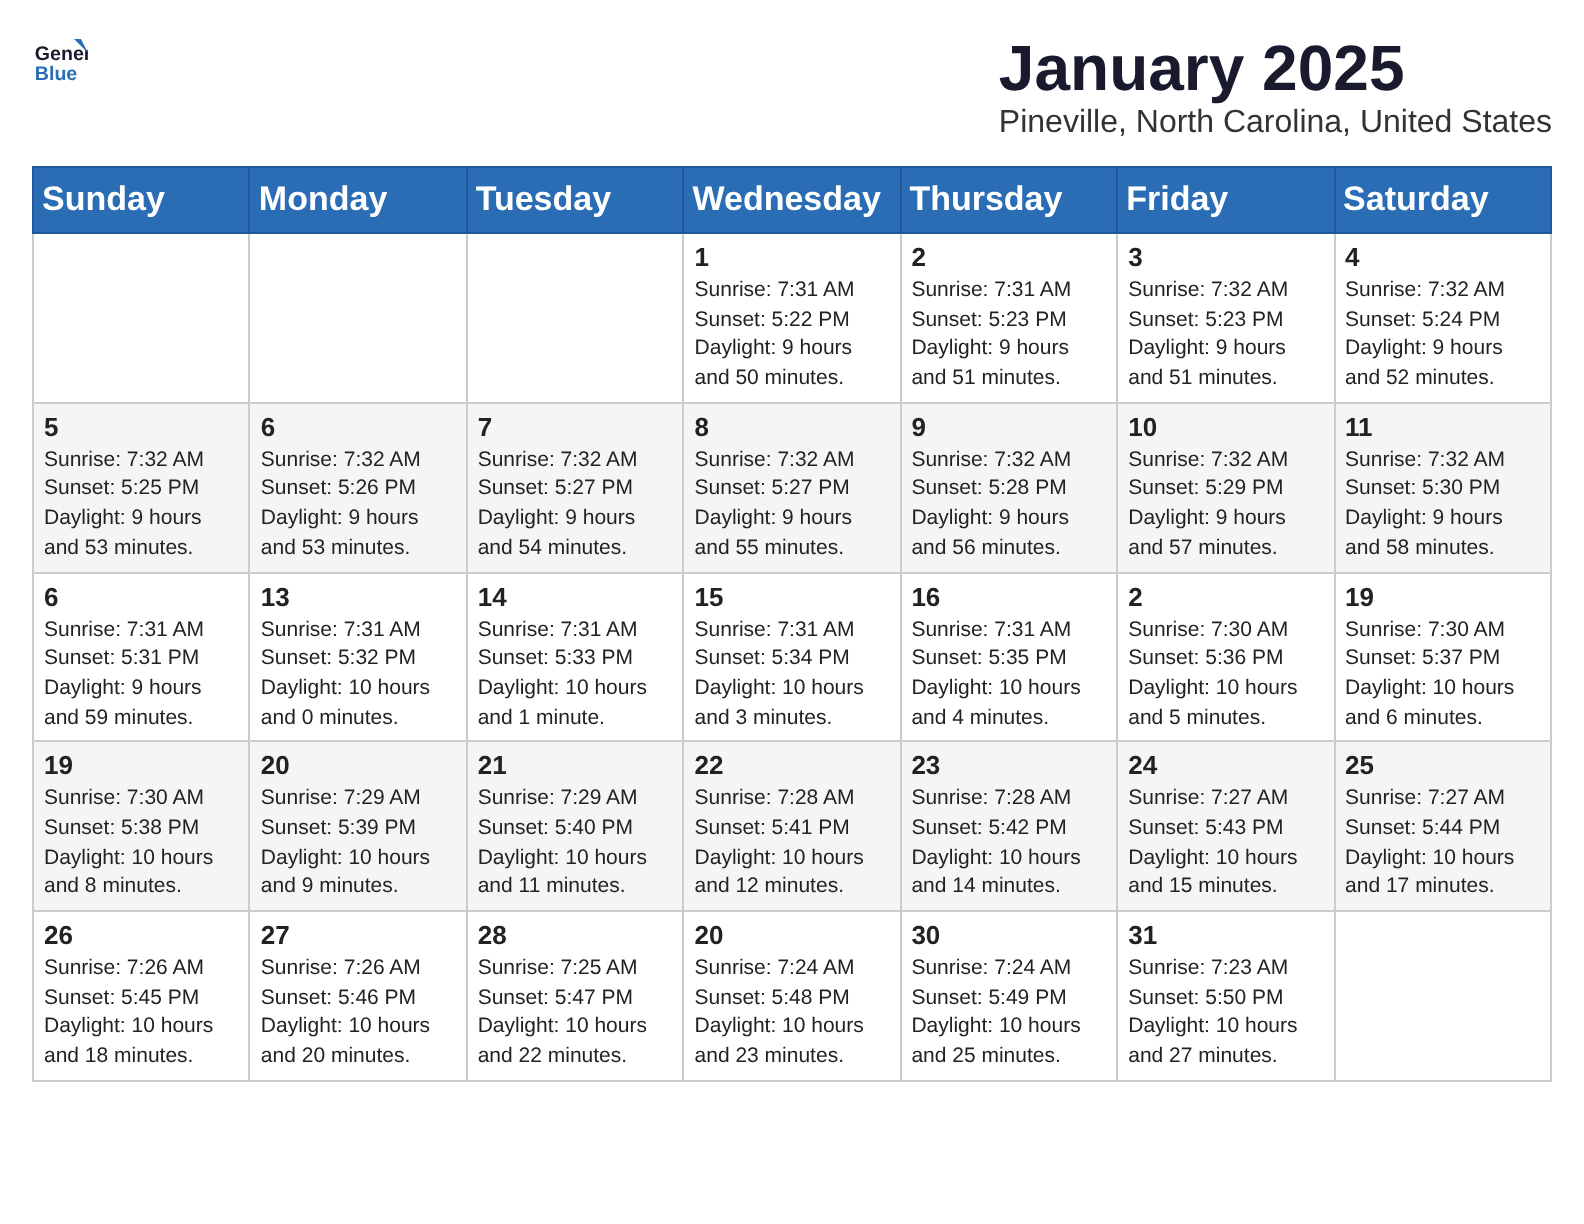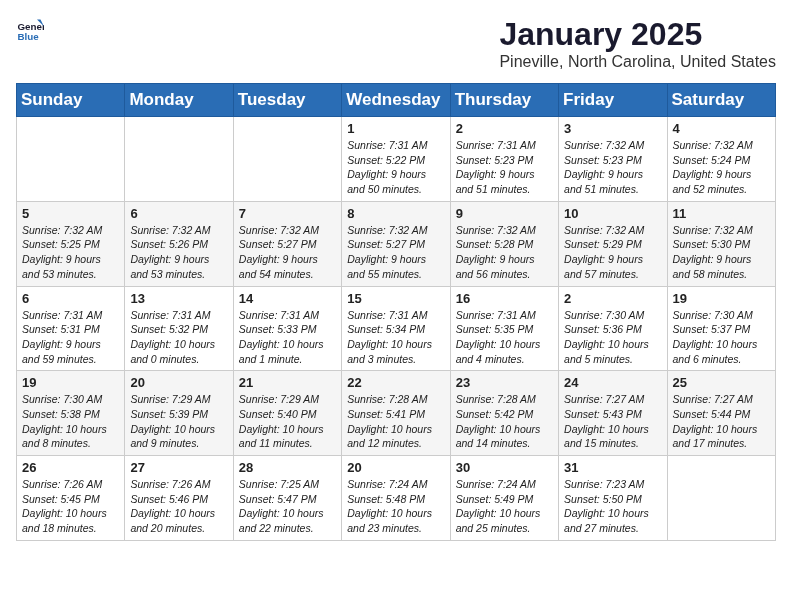--- a/index.html
+++ b/index.html
@@ -75,21 +75,20 @@
     }
     .day-number {
       font-size: 13px;
       font-weight: bold;
       margin-bottom: 2px;
     }
     .day-info {
       font-size: 10.5px;
       line-height: 1.4;
       color: #222;
-      font-style: italic;
     }
     .empty-cell {
       background: #fff;
     }
   </style>
 </head>
 <body>
 
 <div class="header">
   <div class="logo">

